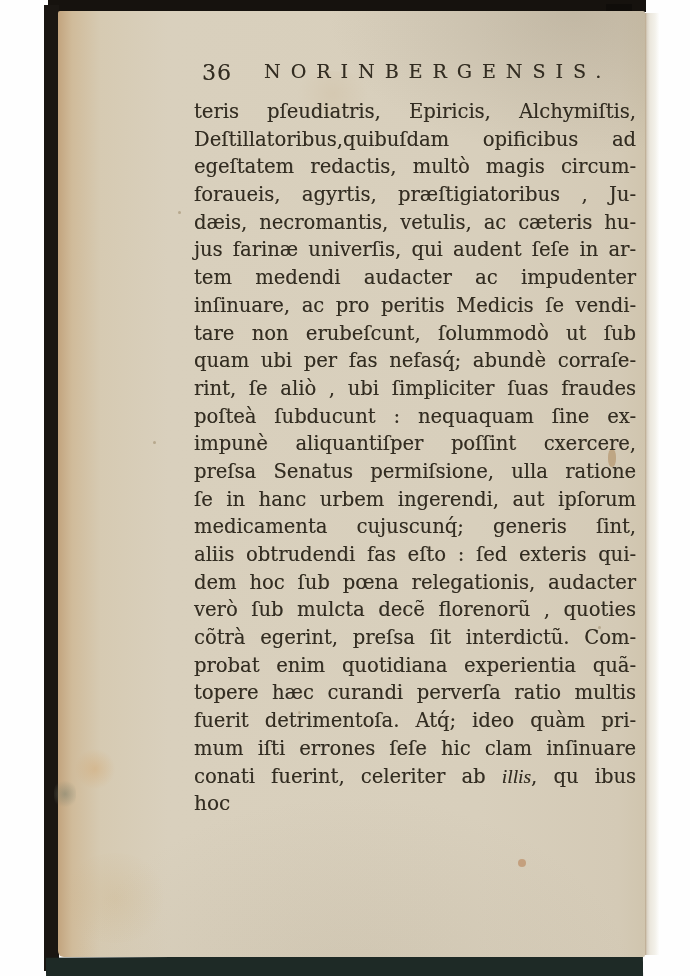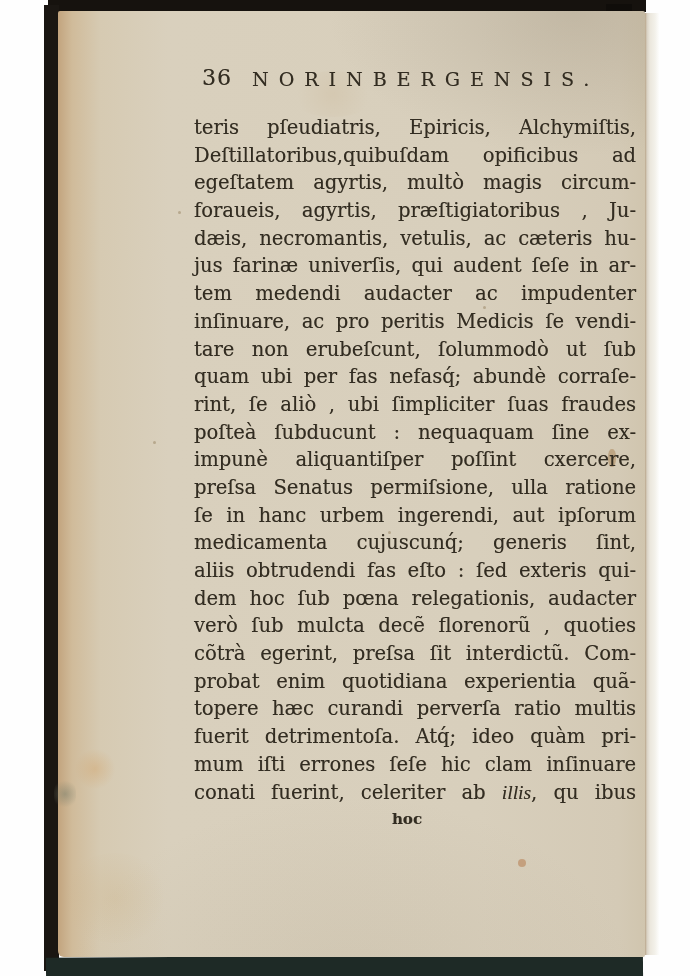--- a/index.html
+++ b/index.html
@@ -36,36 +36,35 @@
     background:rgba(164,122,72,0.45);}
   .stain.s4{left:460px;top:848px;width:8px;height:8px;
     background:rgba(175,106,56,0.45);}
   .stain.s5{left:2px;top:842px;width:110px;height:90px;
     background:radial-gradient(circle,rgba(200,170,120,0.22),rgba(200,170,120,0) 70%);}
   .stain.s6{left:230px;top:60px;width:90px;height:46px;
     background:radial-gradient(circle,rgba(190,160,115,0.15),rgba(190,160,115,0) 70%);}
   .speck{position:absolute;width:3px;height:3px;border-radius:50%;background:rgba(150,130,95,0.5);}
   
   .content{position:absolute;left:136px;top:49px;width:442px;color:#322c21;}
-  .header{display:flex;align-items:flex-end;padding-left:8px;height:30px;margin-bottom:24px;
-    text-shadow:0.3px 0.3px 0.5px rgba(45,38,25,0.45);}
+  .header{display:flex;align-items:flex-start;padding-left:8px;height:30px;margin-bottom:8px;
+    text-shadow:0.3px 0.3px 0.5px rgba(45,38,25,0.45);gap:12px;}
   .page-number{font-size:22px;letter-spacing:1px;}
   .running-title{font-size:19px;letter-spacing:10px;margin-left:20px;white-space:nowrap;}
   .lines{width:442px;}
   .line{
     font-size:19.5px;line-height:27.7px;height:27.7px;
     text-align:justify;text-align-last:justify;white-space:nowrap;
     text-shadow:0.3px 0.3px 0.5px rgba(45,38,25,0.40);
   }
   .line .it{font-style:italic;font-family:Liberation Serif, serif;}
   .catchword{
-    font-size:15px;line-height:27.7px;height:27.7px;
-    text-align:center;padding-right:16px;
+    font-size:20px;line-height:27.7px;height:27.7px;
+    text-align:left;padding-right:16px;
     text-shadow:0.3px 0.3px 0.5px rgba(45,38,25,0.40);
-    font-weight:bold;
   }
 </style>
 </head>
 <body>
 
 <div class="frame-top"></div>
 <div class="frame-left"></div>
 <div class="frame-bottom"></div>
 <div class="page-edge"></div>
 
@@ -84,21 +83,21 @@
   <div class="speck" style="left:95px;top:430px"></div>
 
   <div class="content">
     <div class="header">
       <span class="page-number">36</span>
       <span class="running-title">NORINBERGENSIS.</span>
     </div>
     <div class="lines">
         <div class="line"><span>teris pſeudiatris, Epiricis, Alchymiſtis,</span></div>
         <div class="line"><span>Deſtillatoribus,quibuſdam opificibus ad</span></div>
-        <div class="line"><span>egeſtatem agyrtis, multò magis circum-</span></div>
+        <div class="line"><span>egeſtatem redactis, multò magis circum-</span></div>
         <div class="line"><span>foraueis, agyrtis, præſtigiatoribus , Ju-</span></div>
         <div class="line"><span>dæis, necromantis, vetulis, ac cæteris hu-</span></div>
         <div class="line"><span>jus farinæ univerſis, qui audent ſeſe in ar-</span></div>
         <div class="line"><span>tem medendi audacter ac impudenter</span></div>
         <div class="line"><span>inſinuare, ac pro peritis Medicis ſe vendi-</span></div>
         <div class="line"><span>tare non erubeſcunt, ſolummodò ut ſub</span></div>
         <div class="line"><span>quam ubi per fas nefasq́; abundè corraſe-</span></div>
         <div class="line"><span>rint, ſe aliò , ubi ſimpliciter ſuas fraudes</span></div>
         <div class="line"><span>poſteà ſubducunt : nequaquam ſine ex-</span></div>
         <div class="line"><span>impunè aliquantiſper poſſint cxercere,</span></div>

